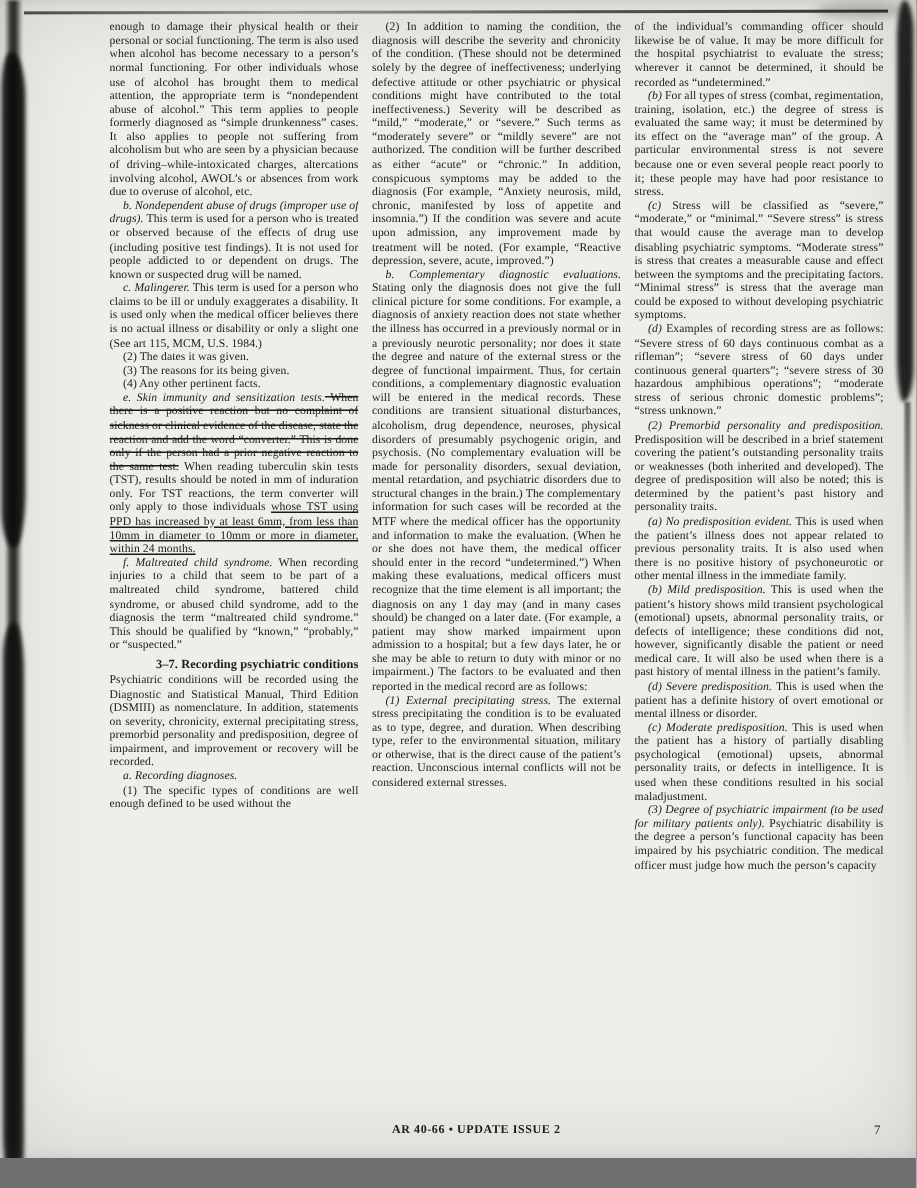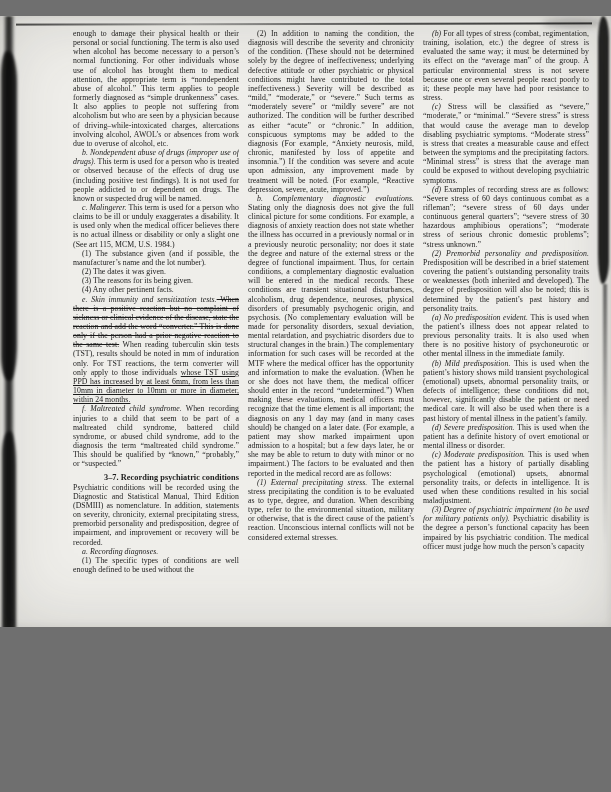--- a/index.html
+++ b/index.html
@@ -1,18 +1,18 @@
 <!DOCTYPE html>
 <html style="--paper: #efeeea; --ink: #1b1b1b;"><head>
 <meta charset="utf-8">
 <style>
   * { margin:0; padding:0; box-sizing:border-box; }
   html,body { background:#6f6f6f; }
   .page {
-    position:relative; width:611px; height:611px; margin:16px auto;
+    position:relative; width:611px; height:772px; margin:0 auto;
     background:var(--paper,#efeeea); overflow:hidden;
     font-family:"Liberation Serif", serif; color:var(--ink,#1b1b1b);
   }
   .vignette {
     position:absolute; inset:0; pointer-events:none;
     box-shadow: inset 0 0 70px rgba(60,60,55,0.18), inset 0 0 8px rgba(80,80,75,0.15);
   }
   
   .edge-top {
     position:absolute; left:16px; top:7px; width:576px; height:2px;
@@ -88,37 +88,37 @@
   <div class="edge-left-blob2"></div>
   <div class="edge-right-top"></div>
   <div class="edge-right-mid"></div>
   <div class="corner-smudge"></div>
 
   <div class="content" id="columns">
       <div class="col">
         <p><span class="r-n">enough to damage their physical health or their personal or social functioning. The term is also used when alcohol has become necessary to a person’s normal functioning. For other individuals whose use of alcohol has brought them to medical attention, the appropriate term is “nondependent abuse of alcohol.” This term applies to people formerly diagnosed as “simple drunkenness” cases. It also applies to people not suffering from alcoholism but who are seen by a physician because of driving–while-intoxicated charges, altercations involving alcohol, AWOL’s or absences from work due to overuse of alcohol, etc.</span></p>
         <p class="ind"><span class="r-i">b. Nondependent abuse of drugs (improper use of drugs).</span><span class="r-n"> This term is used for a person who is treated or observed because of the effects of drug use (including positive test findings). It is not used for people addicted to or dependent on drugs. The known or suspected drug will be named.</span></p>
         <p class="ind"><span class="r-i">c. Malingerer.</span><span class="r-n"> This term is used for a person who claims to be ill or unduly exaggerates a disability. It is used only when the medical officer believes there is no actual illness or disability or only a slight one (See art 115, MCM, U.S. 1984.)</span></p>
-        <p class="ind"><span class="r-n">(1) The substance given (and if possible, the manufacturer’s name and the lot number).</span></p>
         <p class="ind"><span class="r-n">(2) The dates it was given.</span></p>
         <p class="ind"><span class="r-n">(3) The reasons for its being given.</span></p>
         <p class="ind"><span class="r-n">(4) Any other pertinent facts.</span></p>
         <p class="ind"><span class="r-i">e. Skin immunity and sensitization tests.</span><span class="r-s"> When there is a positive reaction but no complaint of sickness or clinical evidence of the disease, state the reaction and add the word “converter.” This is done only if the person had a prior negative reaction to the same test.</span><span class="r-n"> When reading tuberculin skin tests (TST), results should be noted in mm of induration only. For TST reactions, the term converter will only apply to those individuals </span><span class="r-u">whose TST using PPD has increased by at least 6mm, from less than 10mm in diameter to 10mm or more in diameter, within 24 months.</span></p>
         <p class="ind"><span class="r-i">f. Maltreated child syndrome.</span><span class="r-n"> When recording injuries to a child that seem to be part of a maltreated child syndrome, battered child syndrome, or abused child syndrome, add to the diagnosis the term “maltreated child syndrome.” This should be qualified by “known,” “probably,” or “suspected.”</span></p>
         <p class="heading"><span class="r-b">3–7. Recording psychiatric conditions</span></p>
         <p><span class="r-n">Psychiatric conditions will be recorded using the Diagnostic and Statistical Manual, Third Edition (DSMIII) as nomenclature. In addition, statements on severity, chronicity, external precipitating stress, premorbid personality and predisposition, degree of impairment, and improvement or recovery will be recorded.</span></p>
         <p class="ind"><span class="r-i">a. Recording diagnoses.</span></p>
         <p class="ind"><span class="r-n">(1) The specific types of conditions are well enough defined to be used without the</span></p>
       </div>
       <div class="col">
         <p class="ind"><span class="r-n">(2) In addition to naming the condition, the diagnosis will describe the severity and chronicity of the condition. (These should not be determined solely by the degree of ineffectiveness; underlying defective attitude or other psychiatric or physical conditions might have contributed to the total ineffectiveness.) Severity will be described as “mild,” “moderate,” or “severe.” Such terms as “moderately severe” or “mildly severe” are not authorized. The condition will be further described as either “acute” or “chronic.” In addition, conspicuous symptoms may be added to the diagnosis (For example, “Anxiety neurosis, mild, chronic, manifested by loss of appetite and insomnia.”) If the condition was severe and acute upon admission, any improvement made by treatment will be noted. (For example, “Reactive depression, severe, acute, improved.”)</span></p>
         <p class="ind"><span class="r-i">b. Complementary diagnostic evaluations.</span><span class="r-n"> Stating only the diagnosis does not give the full clinical picture for some conditions. For example, a diagnosis of anxiety reaction does not state whether the illness has occurred in a previously normal or in a previously neurotic personality; nor does it state the degree and nature of the external stress or the degree of functional impairment. Thus, for certain conditions, a complementary diagnostic evaluation will be entered in the medical records. These conditions are transient situational disturbances, alcoholism, drug dependence, neuroses, physical disorders of presumably psychogenic origin, and psychosis. (No complementary evaluation will be made for personality disorders, sexual deviation, mental retardation, and psychiatric disorders due to structural changes in the brain.) The complementary information for such cases will be recorded at the MTF where the medical officer has the opportunity and information to make the evaluation. (When he or she does not have them, the medical officer should enter in the record “undetermined.”) When making these evaluations, medical officers must recognize that the time element is all important; the diagnosis on any 1 day may (and in many cases should) be changed on a later date. (For example, a patient may show marked impairment upon admission to a hospital; but a few days later, he or she may be able to return to duty with minor or no impairment.) The factors to be evaluated and then reported in the medical record are as follows:</span></p>
         <p class="ind"><span class="r-i">(1) External precipitating stress.</span><span class="r-n"> The external stress precipitating the condition is to be evaluated as to type, degree, and duration. When describing type, refer to the environmental situation, military or otherwise, that is the direct cause of the patient’s reaction. Unconscious internal conflicts will not be considered external stresses.</span></p>
       </div>
       <div class="col">
+        <p><span class="r-n">of the individual’s commanding officer should likewise be of value. It may be more difficult for the hospital psychiatrist to evaluate the stress; wherever it cannot be determined, it should be recorded as “undetermined.”</span></p>
         <p class="ind"><span class="r-i">(b)</span><span class="r-n"> For all types of stress (combat, regimentation, training, isolation, etc.) the degree of stress is evaluated the same way; it must be determined by its effect on the “average man” of the group. A particular environmental stress is not severe because one or even several people react poorly to it; these people may have had poor resistance to stress.</span></p>
         <p class="ind"><span class="r-i">(c)</span><span class="r-n"> Stress will be classified as “severe,” “moderate,” or “minimal.” “Severe stress” is stress that would cause the average man to develop disabling psychiatric symptoms. “Moderate stress” is stress that creates a measurable cause and effect between the symptoms and the precipitating factors. “Minimal stress” is stress that the average man could be exposed to without developing psychiatric symptoms.</span></p>
         <p class="ind"><span class="r-i">(d)</span><span class="r-n"> Examples of recording stress are as follows: “Severe stress of 60 days continuous combat as a rifleman”; “severe stress of 60 days under continuous general quarters”; “severe stress of 30 hazardous amphibious operations”; “moderate stress of serious chronic domestic problems”; “stress unknown.”</span></p>
         <p class="ind"><span class="r-i">(2) Premorbid personality and predisposition.</span><span class="r-n"> Predisposition will be described in a brief statement covering the patient’s outstanding personality traits or weaknesses (both inherited and developed). The degree of predisposition will also be noted; this is determined by the patient’s past history and personality traits.</span></p>
         <p class="ind"><span class="r-i">(a) No predisposition evident.</span><span class="r-n"> This is used when the patient’s illness does not appear related to previous personality traits. It is also used when there is no positive history of psychoneurotic or other mental illness in the immediate family.</span></p>
         <p class="ind"><span class="r-i">(b) Mild predisposition.</span><span class="r-n"> This is used when the patient’s history shows mild transient psychological (emotional) upsets, abnormal personality traits, or defects of intelligence; these conditions did not, however, significantly disable the patient or need medical care. It will also be used when there is a past history of mental illness in the patient’s family.</span></p>
         <p class="ind"><span class="r-i">(d) Severe predisposition.</span><span class="r-n"> This is used when the patient has a definite history of overt emotional or mental illness or disorder.</span></p>
         <p class="ind"><span class="r-i">(c) Moderate predisposition.</span><span class="r-n"> This is used when the patient has a history of partially disabling psychological (emotional) upsets, abnormal personality traits, or defects in intelligence. It is used when these conditions resulted in his social maladjustment.</span></p>
         <p class="ind"><span class="r-i">(3) Degree of psychiatric impairment (to be used for military patients only).</span><span class="r-n"> Psychiatric disability is the degree a person’s functional capacity has been impaired by his psychiatric condition. The medical officer must judge how much the person’s capacity</span></p>
       </div>

